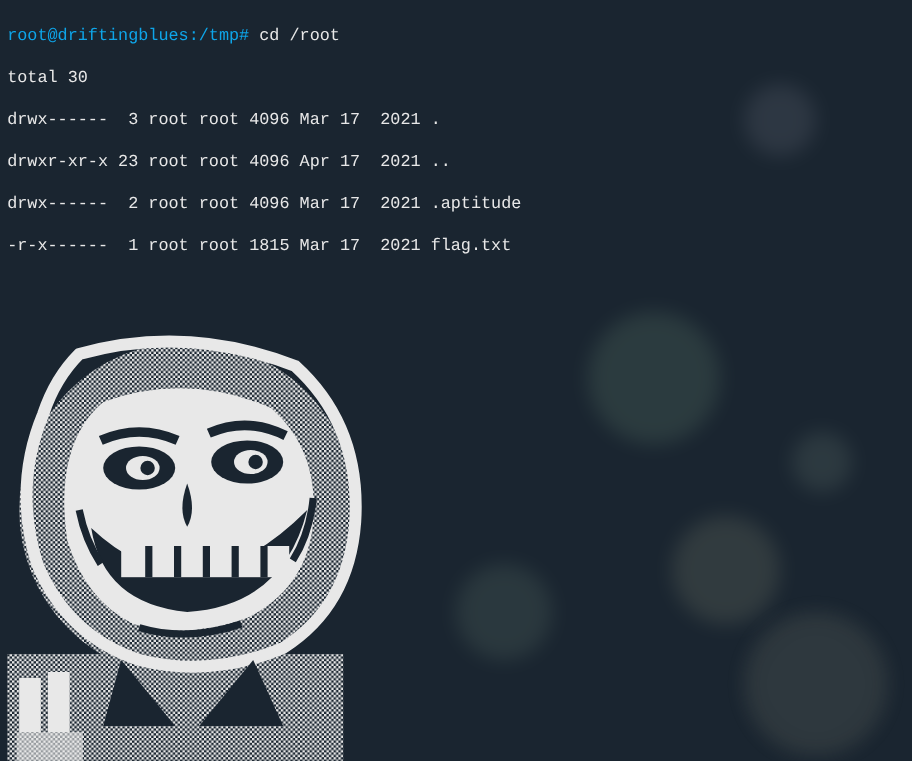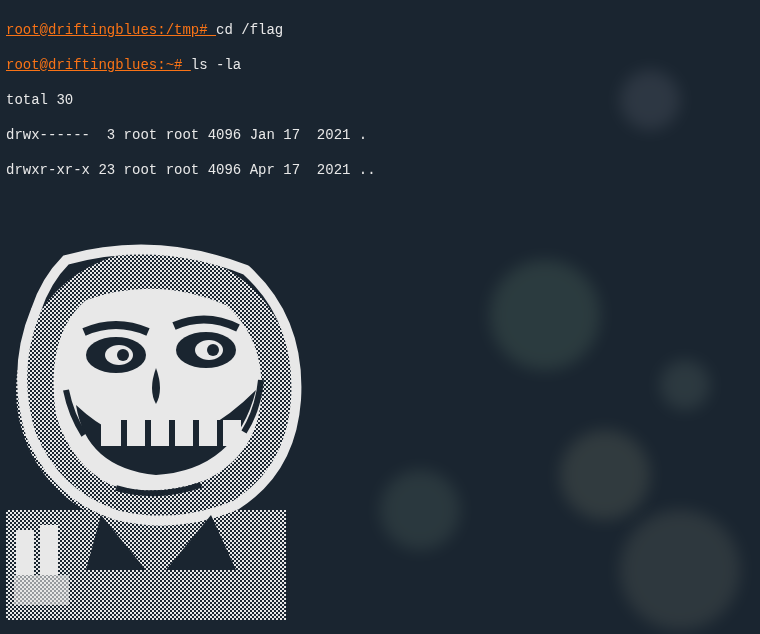--- a/index.html
+++ b/index.html
@@ -38,21 +38,21 @@
     .b6 { width: 50px; height: 50px; background: #b0c8b0; top: 360px; left: 660px; }
     .terminal {
       position: relative;
       z-index: 1;
       padding: 4px 6px;
       white-space: pre;
     }
     .line {
       white-space: pre;
     }
-    .prompt-user { color: #f97316; text-decoration: underline; }
+    .prompt-user { color: #0ea5e9; }
     .ascii-art {
       margin: 8px 0 6px 0;
       width: 305px;
       height: 380px;
       position: relative;
     }
     .ascii-art svg {
       width: 100%;
       height: 100%;
     }
@@ -63,25 +63,26 @@
 <div class="bokeh">
   <span class="b1"></span>
   <span class="b2"></span>
   <span class="b3"></span>
   <span class="b4"></span>
   <span class="b5"></span>
   <span class="b6"></span>
 </div>
 
 <div class="terminal">
-<div class="line"><span class="prompt-user">root@driftingblues:/tmp# </span><span>cd /flag</span></div>
-<div class="line"><span class="prompt-user">root@driftingblues:~# </span><span>ls -la</span></div>
+<div class="line"><span class="prompt-user">root@driftingblues:/tmp# </span><span>cd /root</span></div>
 <div class="line">total 30</div>
-<div class="line">drwx------  3 root root 4096 Jan 17  2021 .</div>
+<div class="line">drwx------  3 root root 4096 Mar 17  2021 .</div>
 <div class="line">drwxr-xr-x 23 root root 4096 Apr 17  2021 ..</div>
+<div class="line">drwx------  2 root root 4096 Mar 17  2021 .aptitude</div>
+<div class="line">-r-x------  1 root root 1815 Mar 17  2021 flag.txt</div>
 
 <div class="ascii-art">
 <svg viewBox="0 0 305 380" xmlns="http://www.w3.org/2000/svg">
   <defs>
     <pattern id="dither" width="4" height="4" patternUnits="userSpaceOnUse">
       <rect width="4" height="4" fill="#1a2530"></rect>
       <rect width="2" height="2" fill="#e8e8e8"></rect>
       <rect x="2" y="2" width="2" height="2" fill="#e8e8e8"></rect>
     </pattern>
   </defs>

